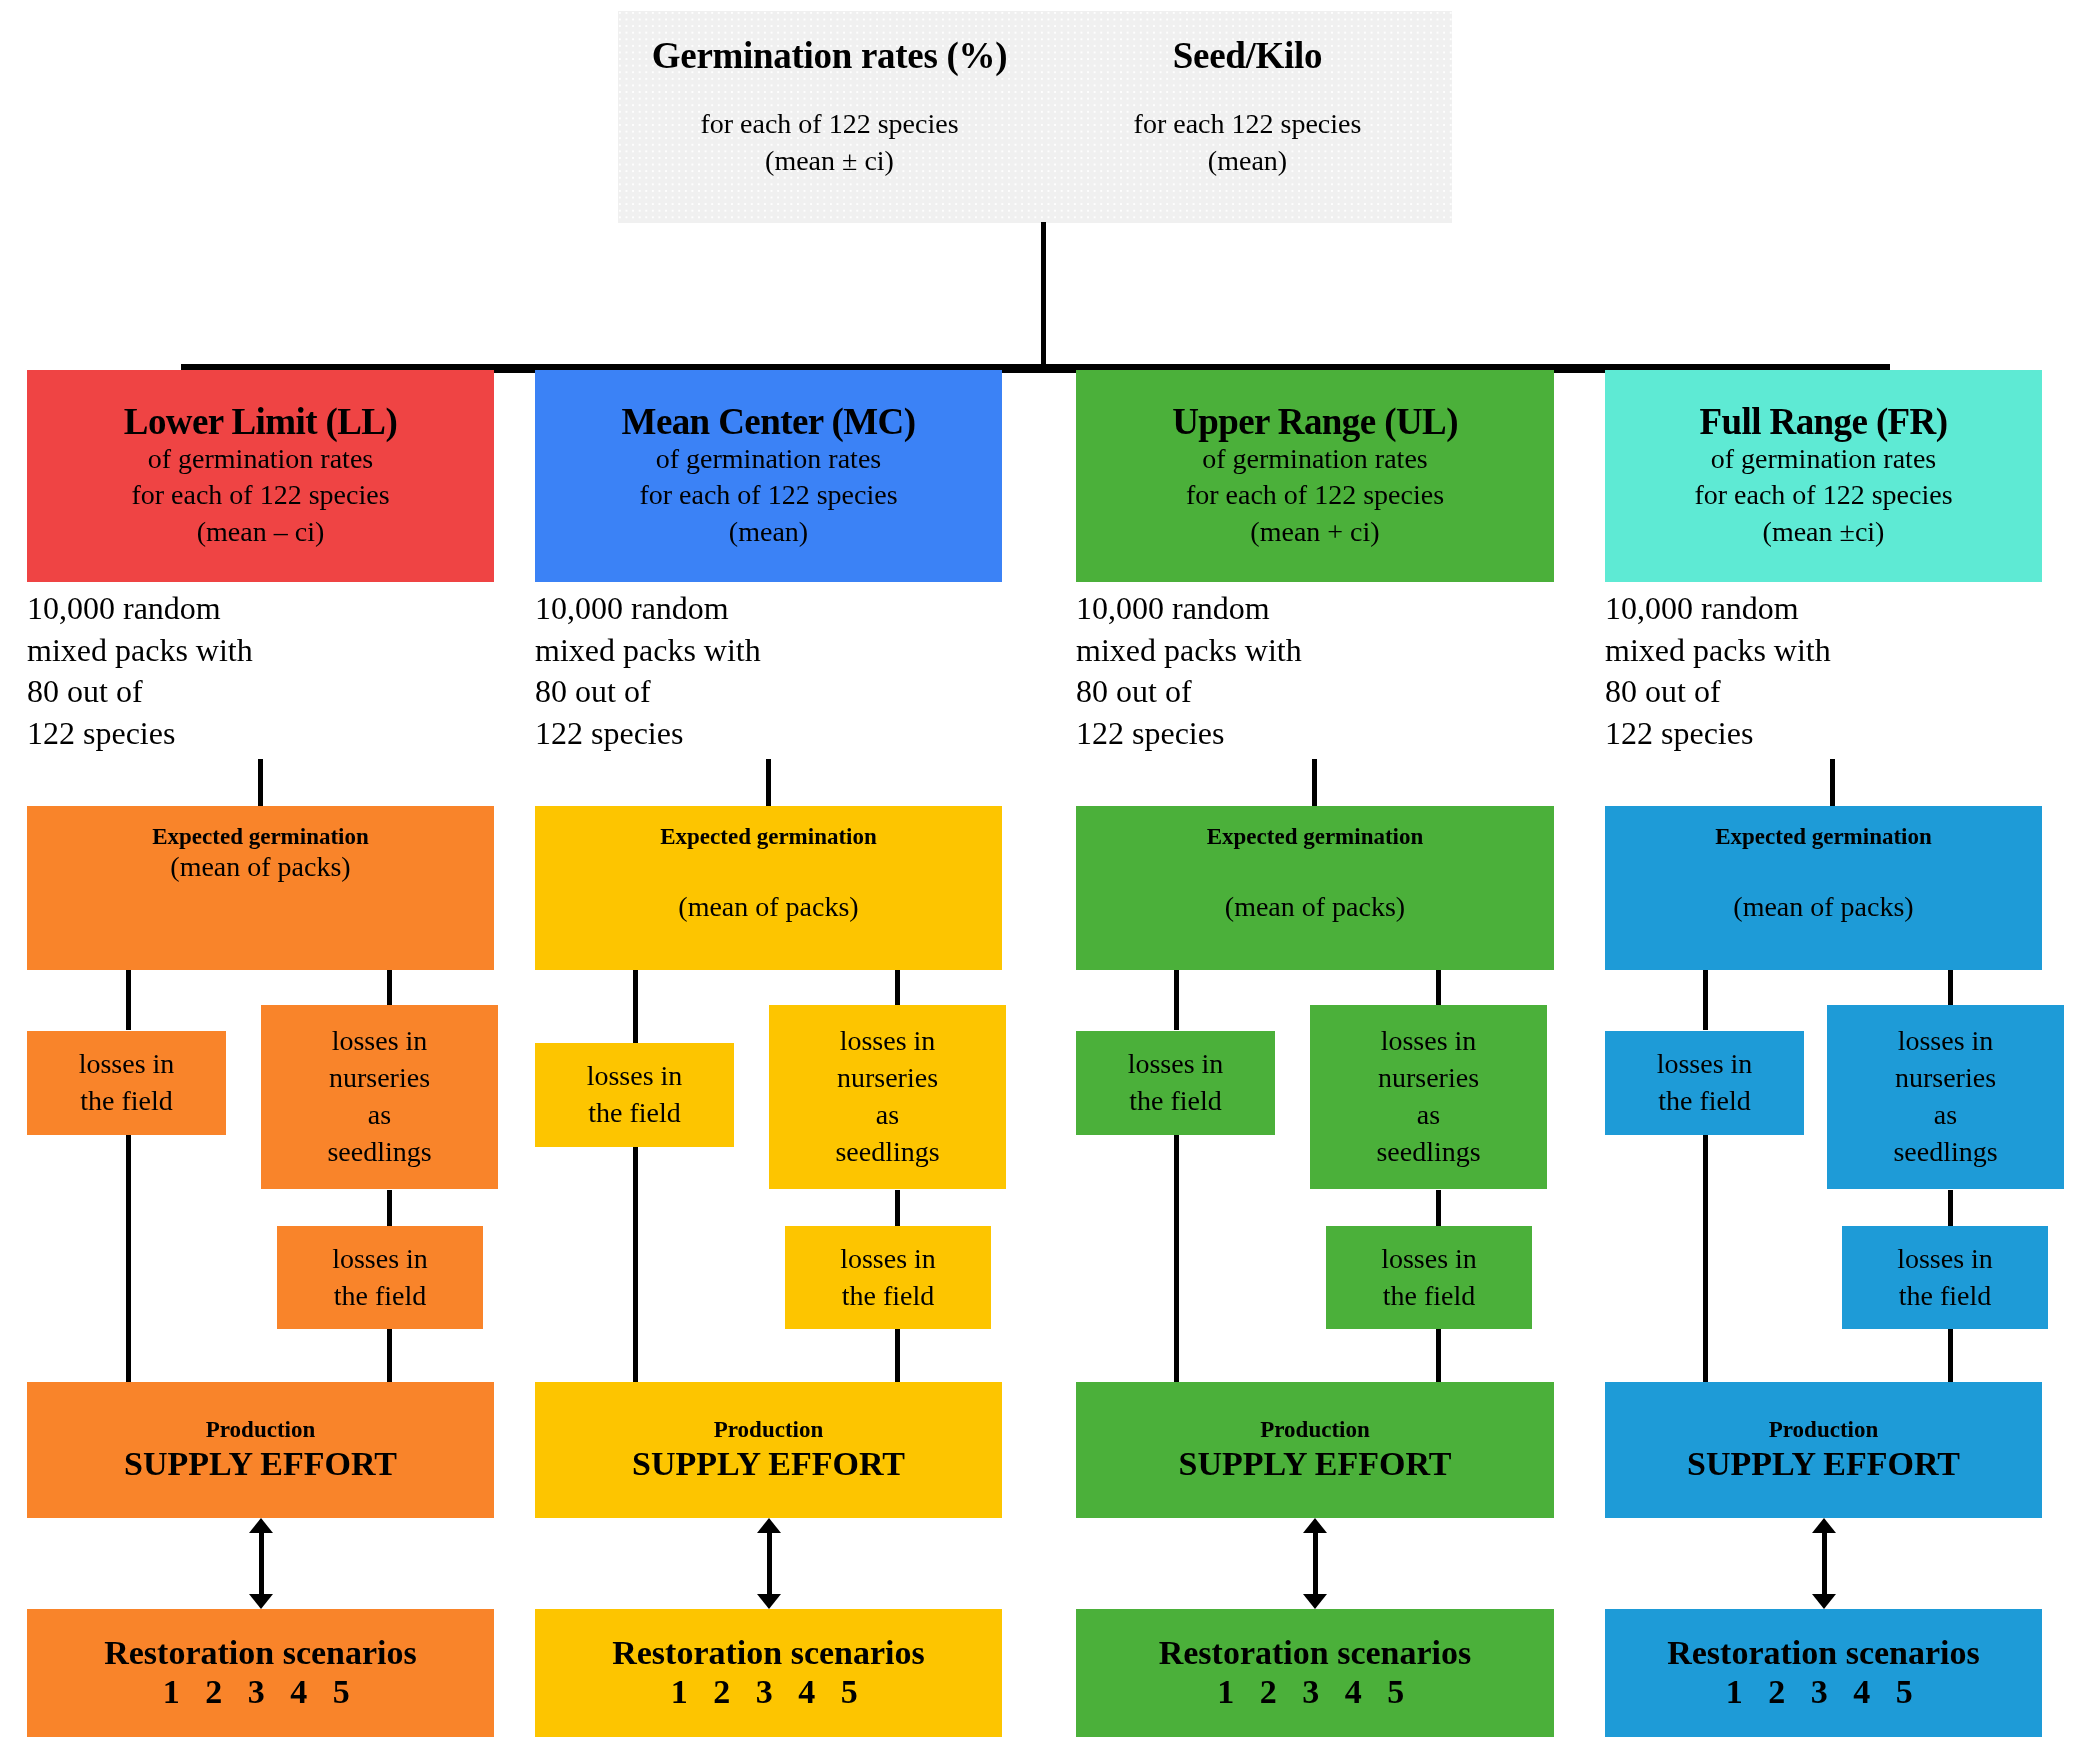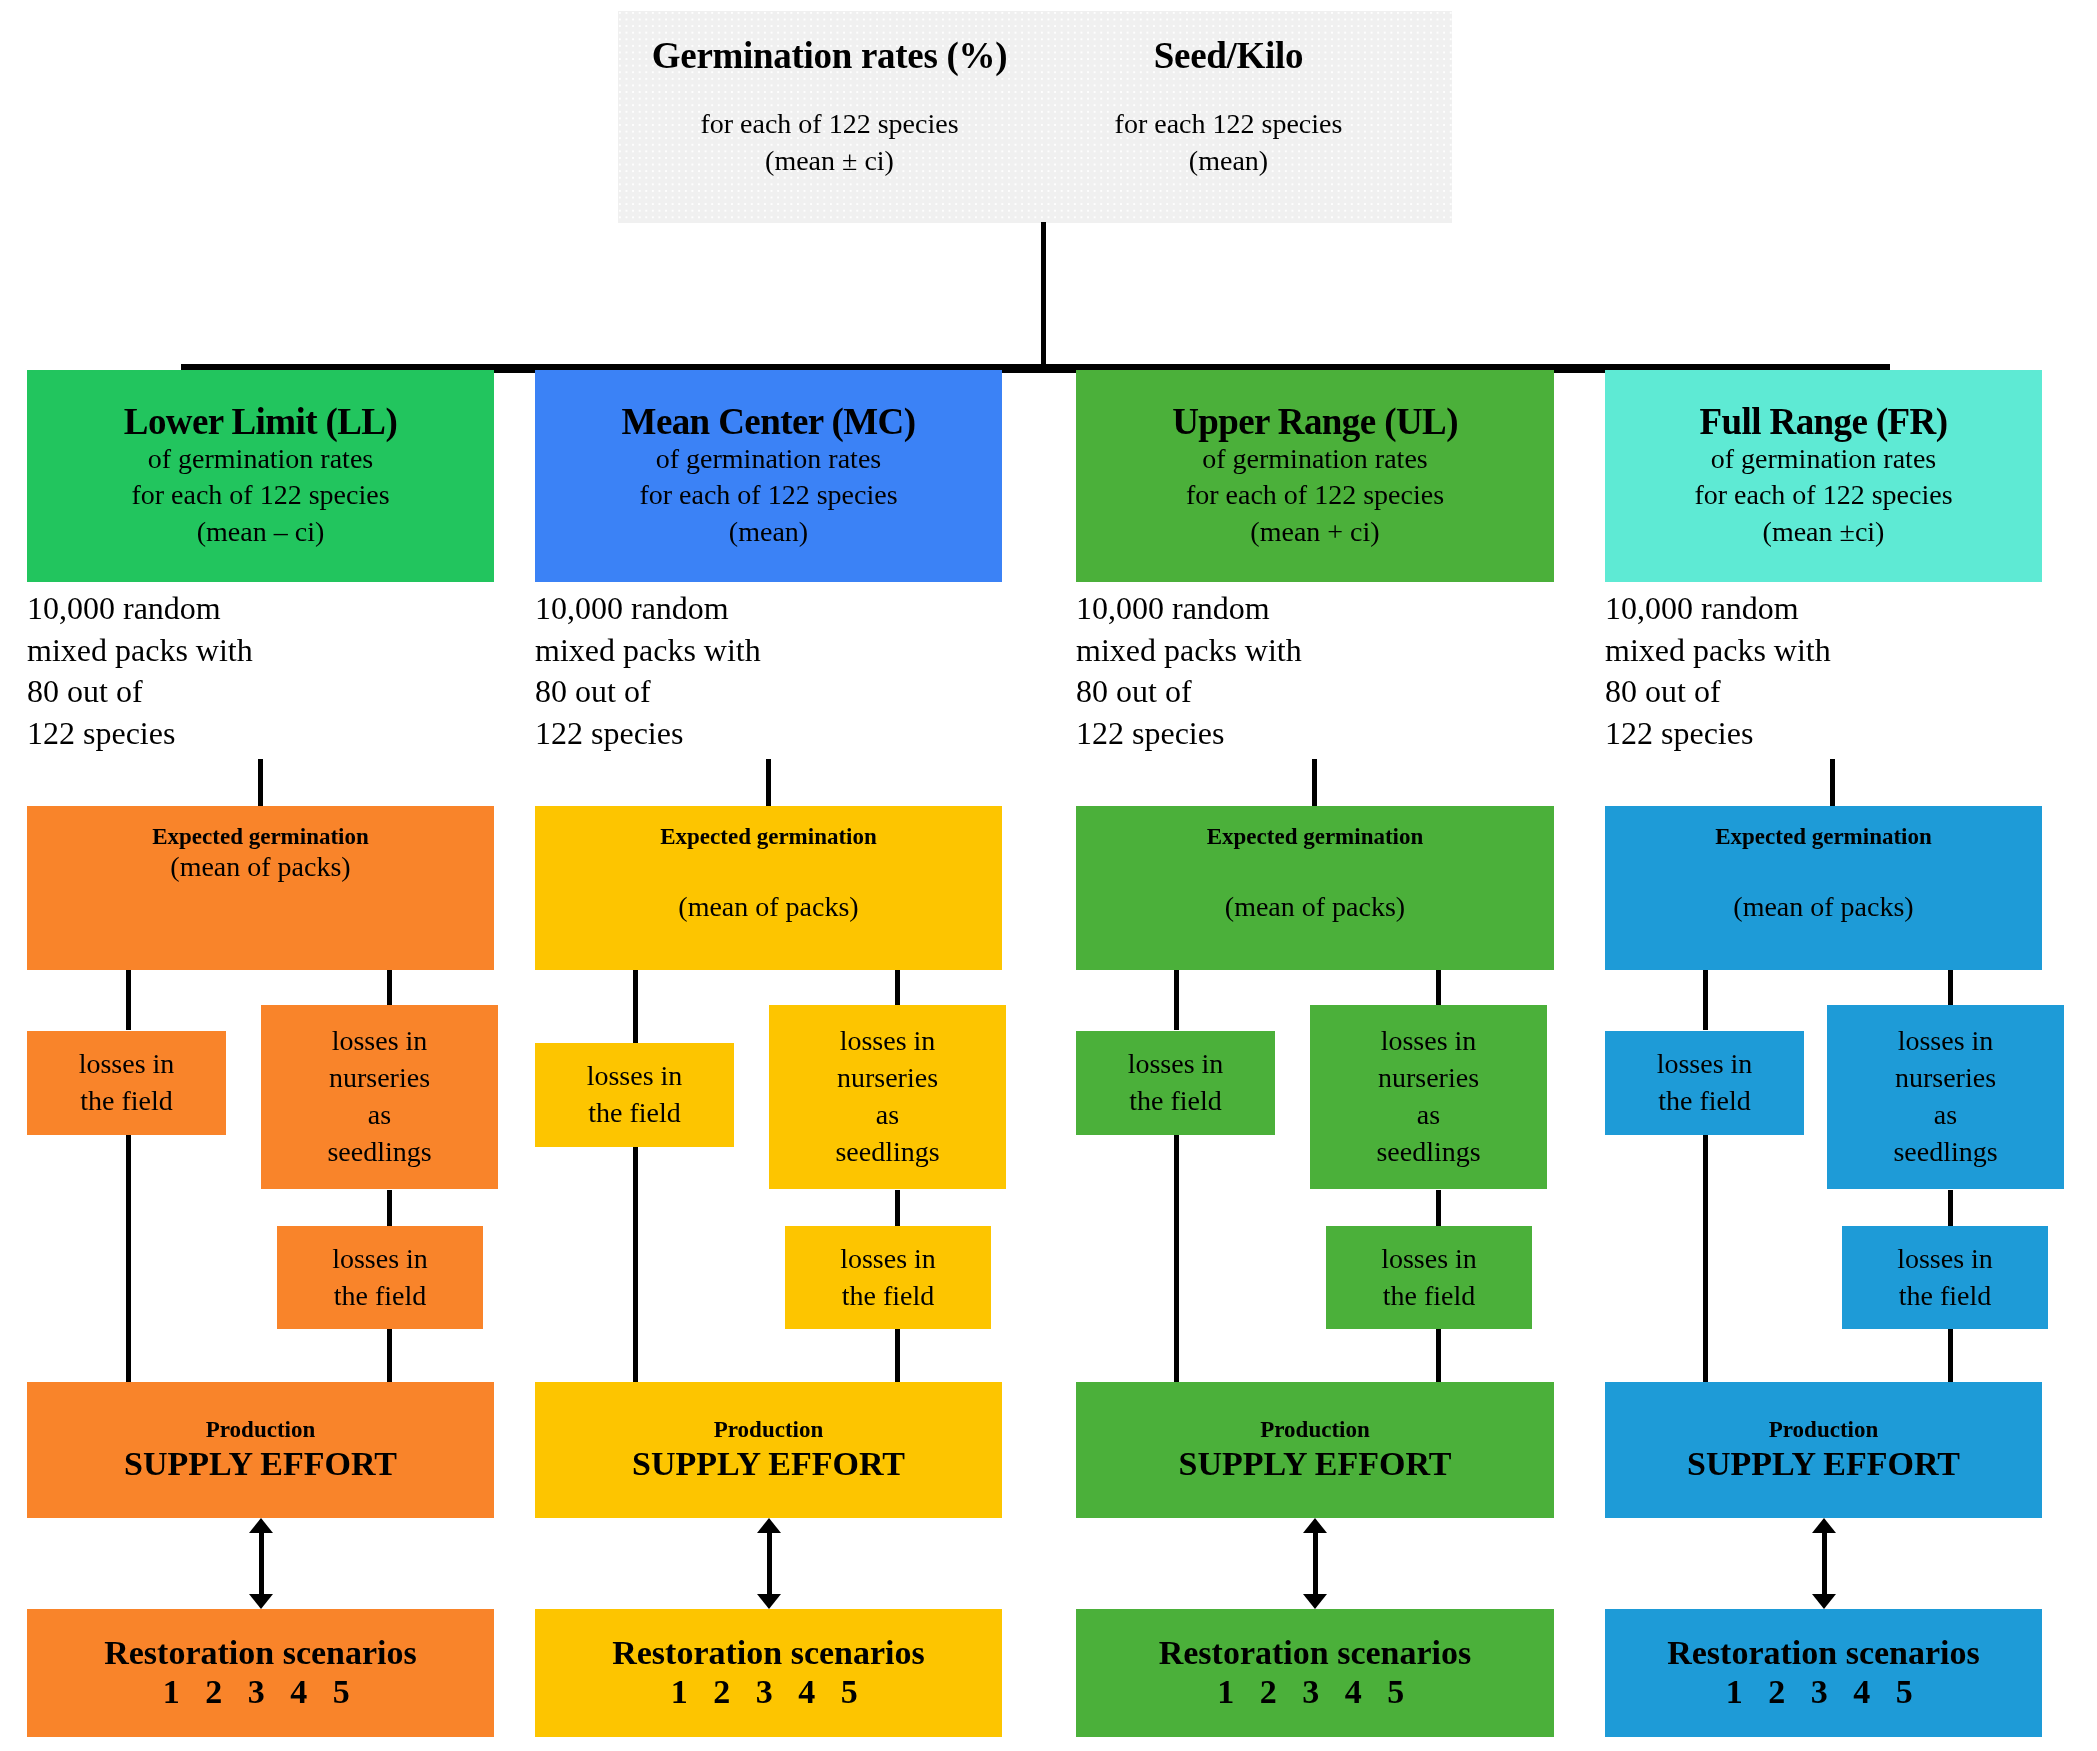--- a/index.html
+++ b/index.html
@@ -16,21 +16,21 @@
   .header-box{
     position:absolute;
     left:618px; top:11px; width:834px; height:212px;
     background:#f0f0f0;
     background-image:
       radial-gradient(circle at 1.8px 1.8px, rgba(255,255,255,.95) 1px, rgba(0,0,0,0) 1px);
     background-size:6.6px 6.6px;
     display:flex; flex-direction:column; align-items:center;
     padding-top:25.4px;
   }
-  .header-titles{ display:flex; width:100%; }
+  .header-titles{ display:flex; width:100%;gap:19px; }
   .header-col{ flex:1; text-align:center; }
   .header-col.left{ flex:0 0 423px; }
   .header-col.right{ flex:0 0 375px; }
   .h-title{ font-size:37px; font-weight:bold; line-height:1.1; letter-spacing:-0.3px;}
   .h-sub{ font-size:28px; line-height:1.32; margin-top:29px; }
 
   
   .vline-main{
     position:absolute; left:1041px; top:222px; width:5.4px; height:145px;
     background:#000;
@@ -90,21 +90,21 @@
           <div>for each 122 species</div>
           <div>(mean)</div>
         </div>
       </div>
     </div>
   </div>
 
   <div class="vline-main"></div>
   <div class="hline-main"></div>
 
-  <div class="box" style="left:27px; top:370px; width:467px; height:212px; background:#22c55e;align-items:center;">
+  <div class="box" style="left:27px; top:370px; width:467px; height:212px; background:#ef4444;align-items:center;">
     <div class="b-title">Lower Limit (LL)</div>
     <div class="b-line">of germination rates</div>
     <div class="b-line">for each of 122 species</div>
     <div class="b-line">(mean – ci)</div>
   </div>
 
   <div class="caption" style="left:27px; top:588px; width:467px;">
     <div>10,000 random</div>
     <div>mixed packs with</div>
     <div>80 out of</div>

